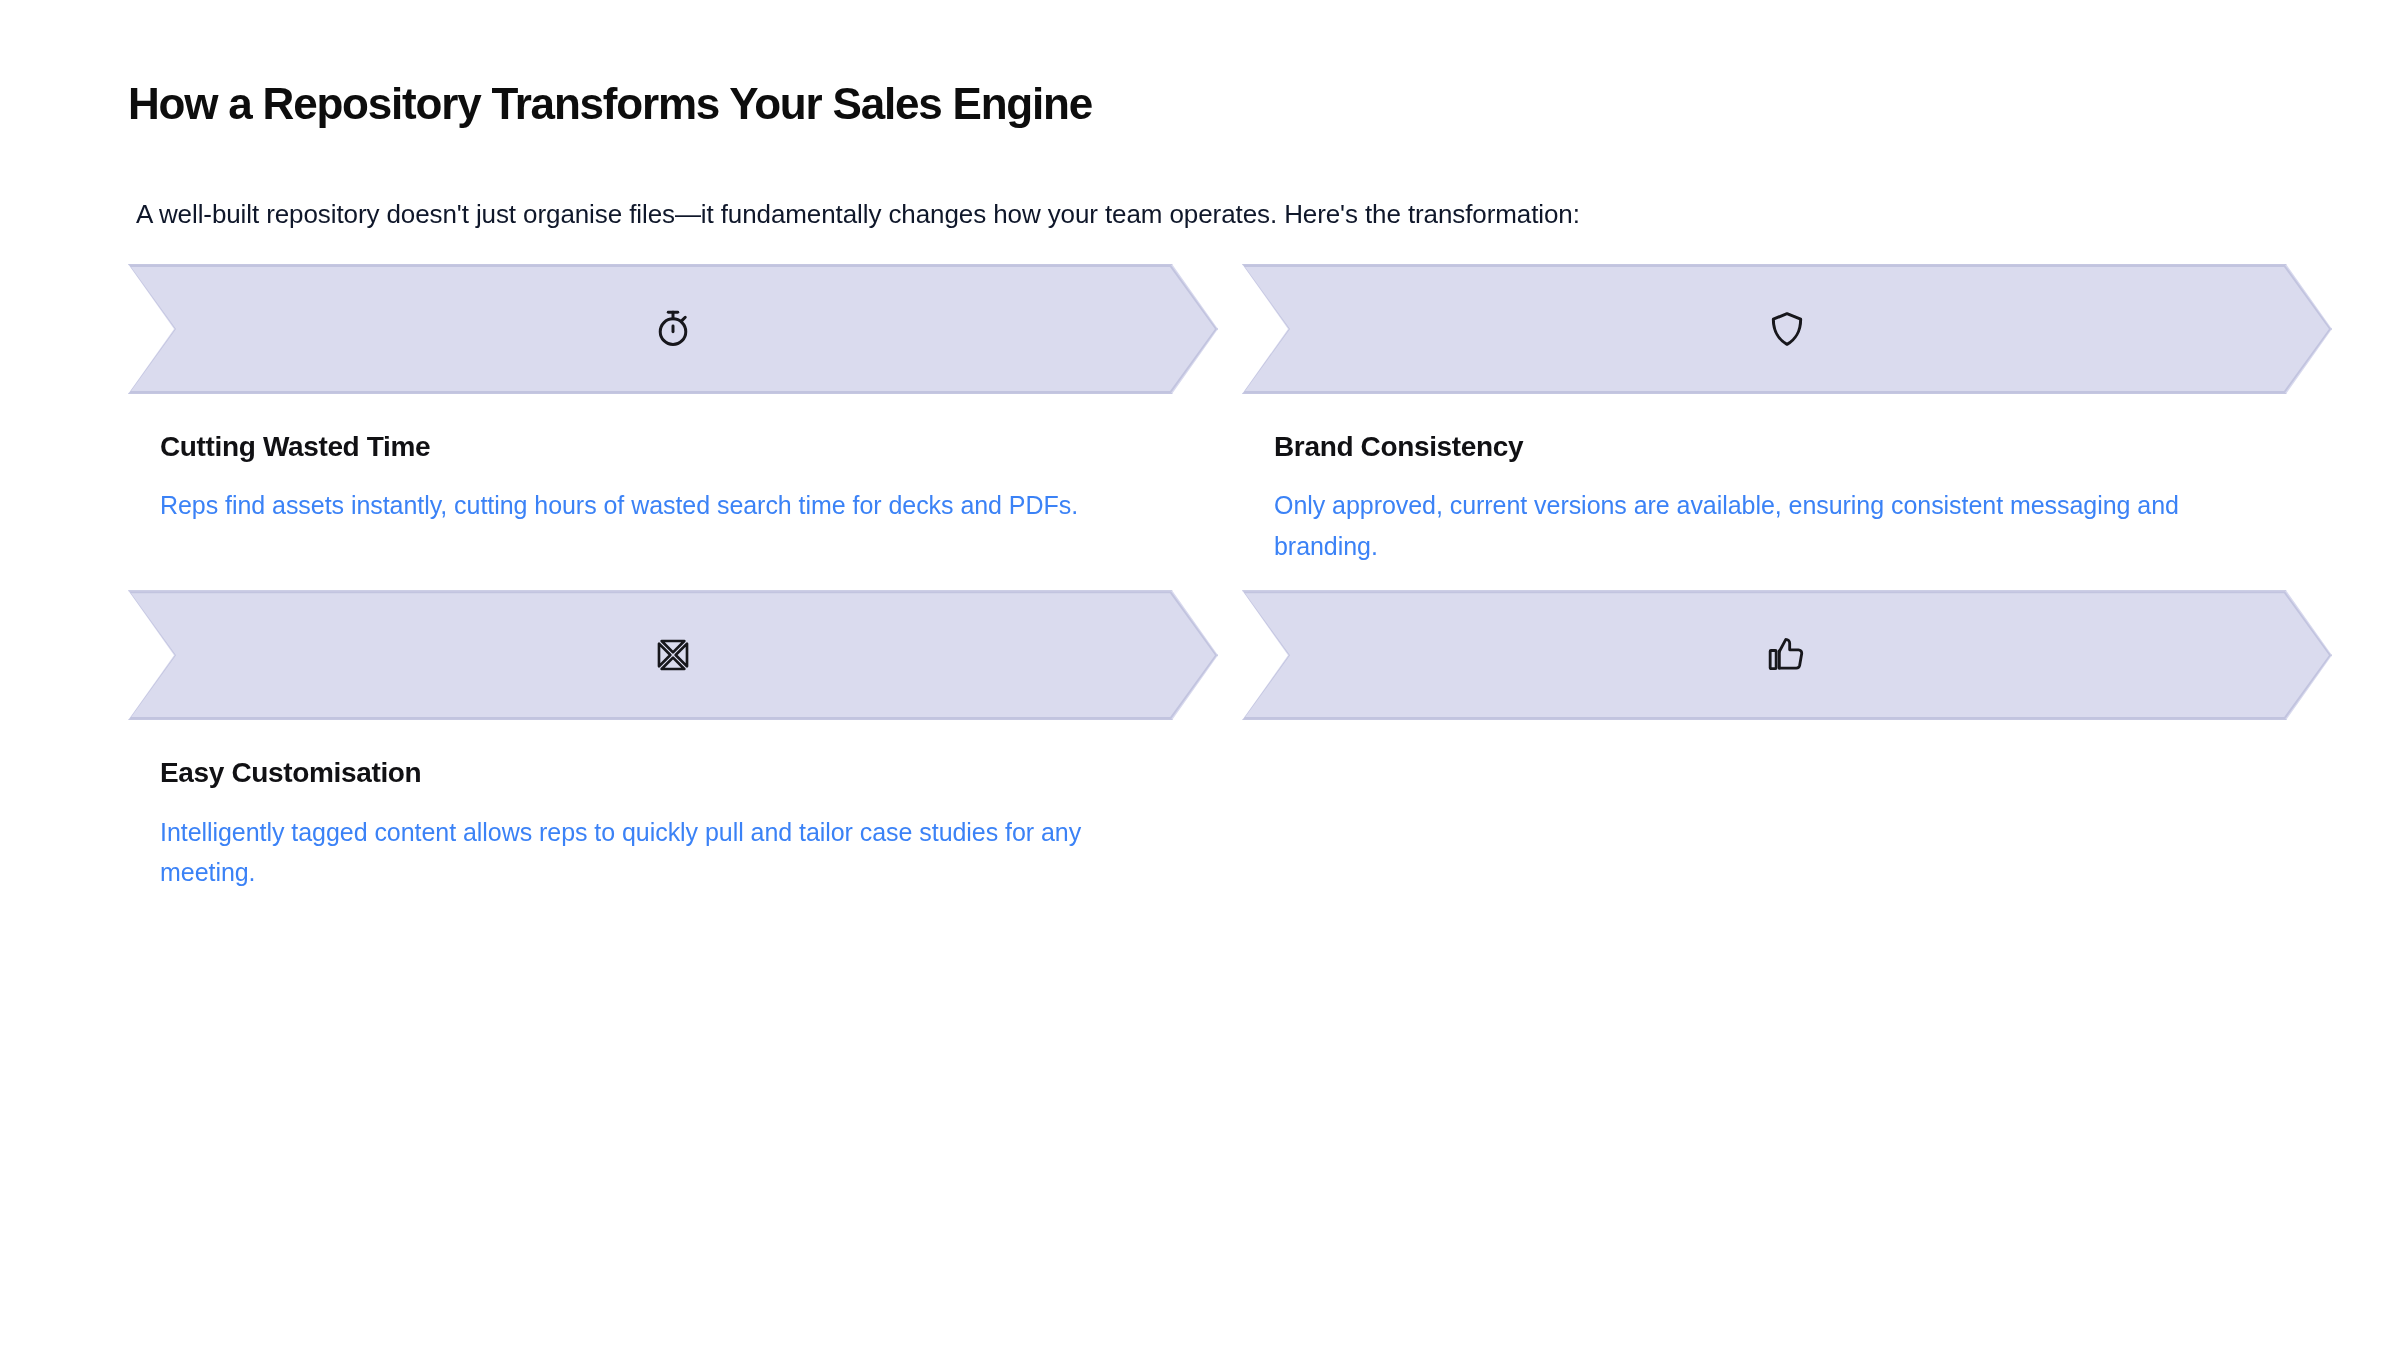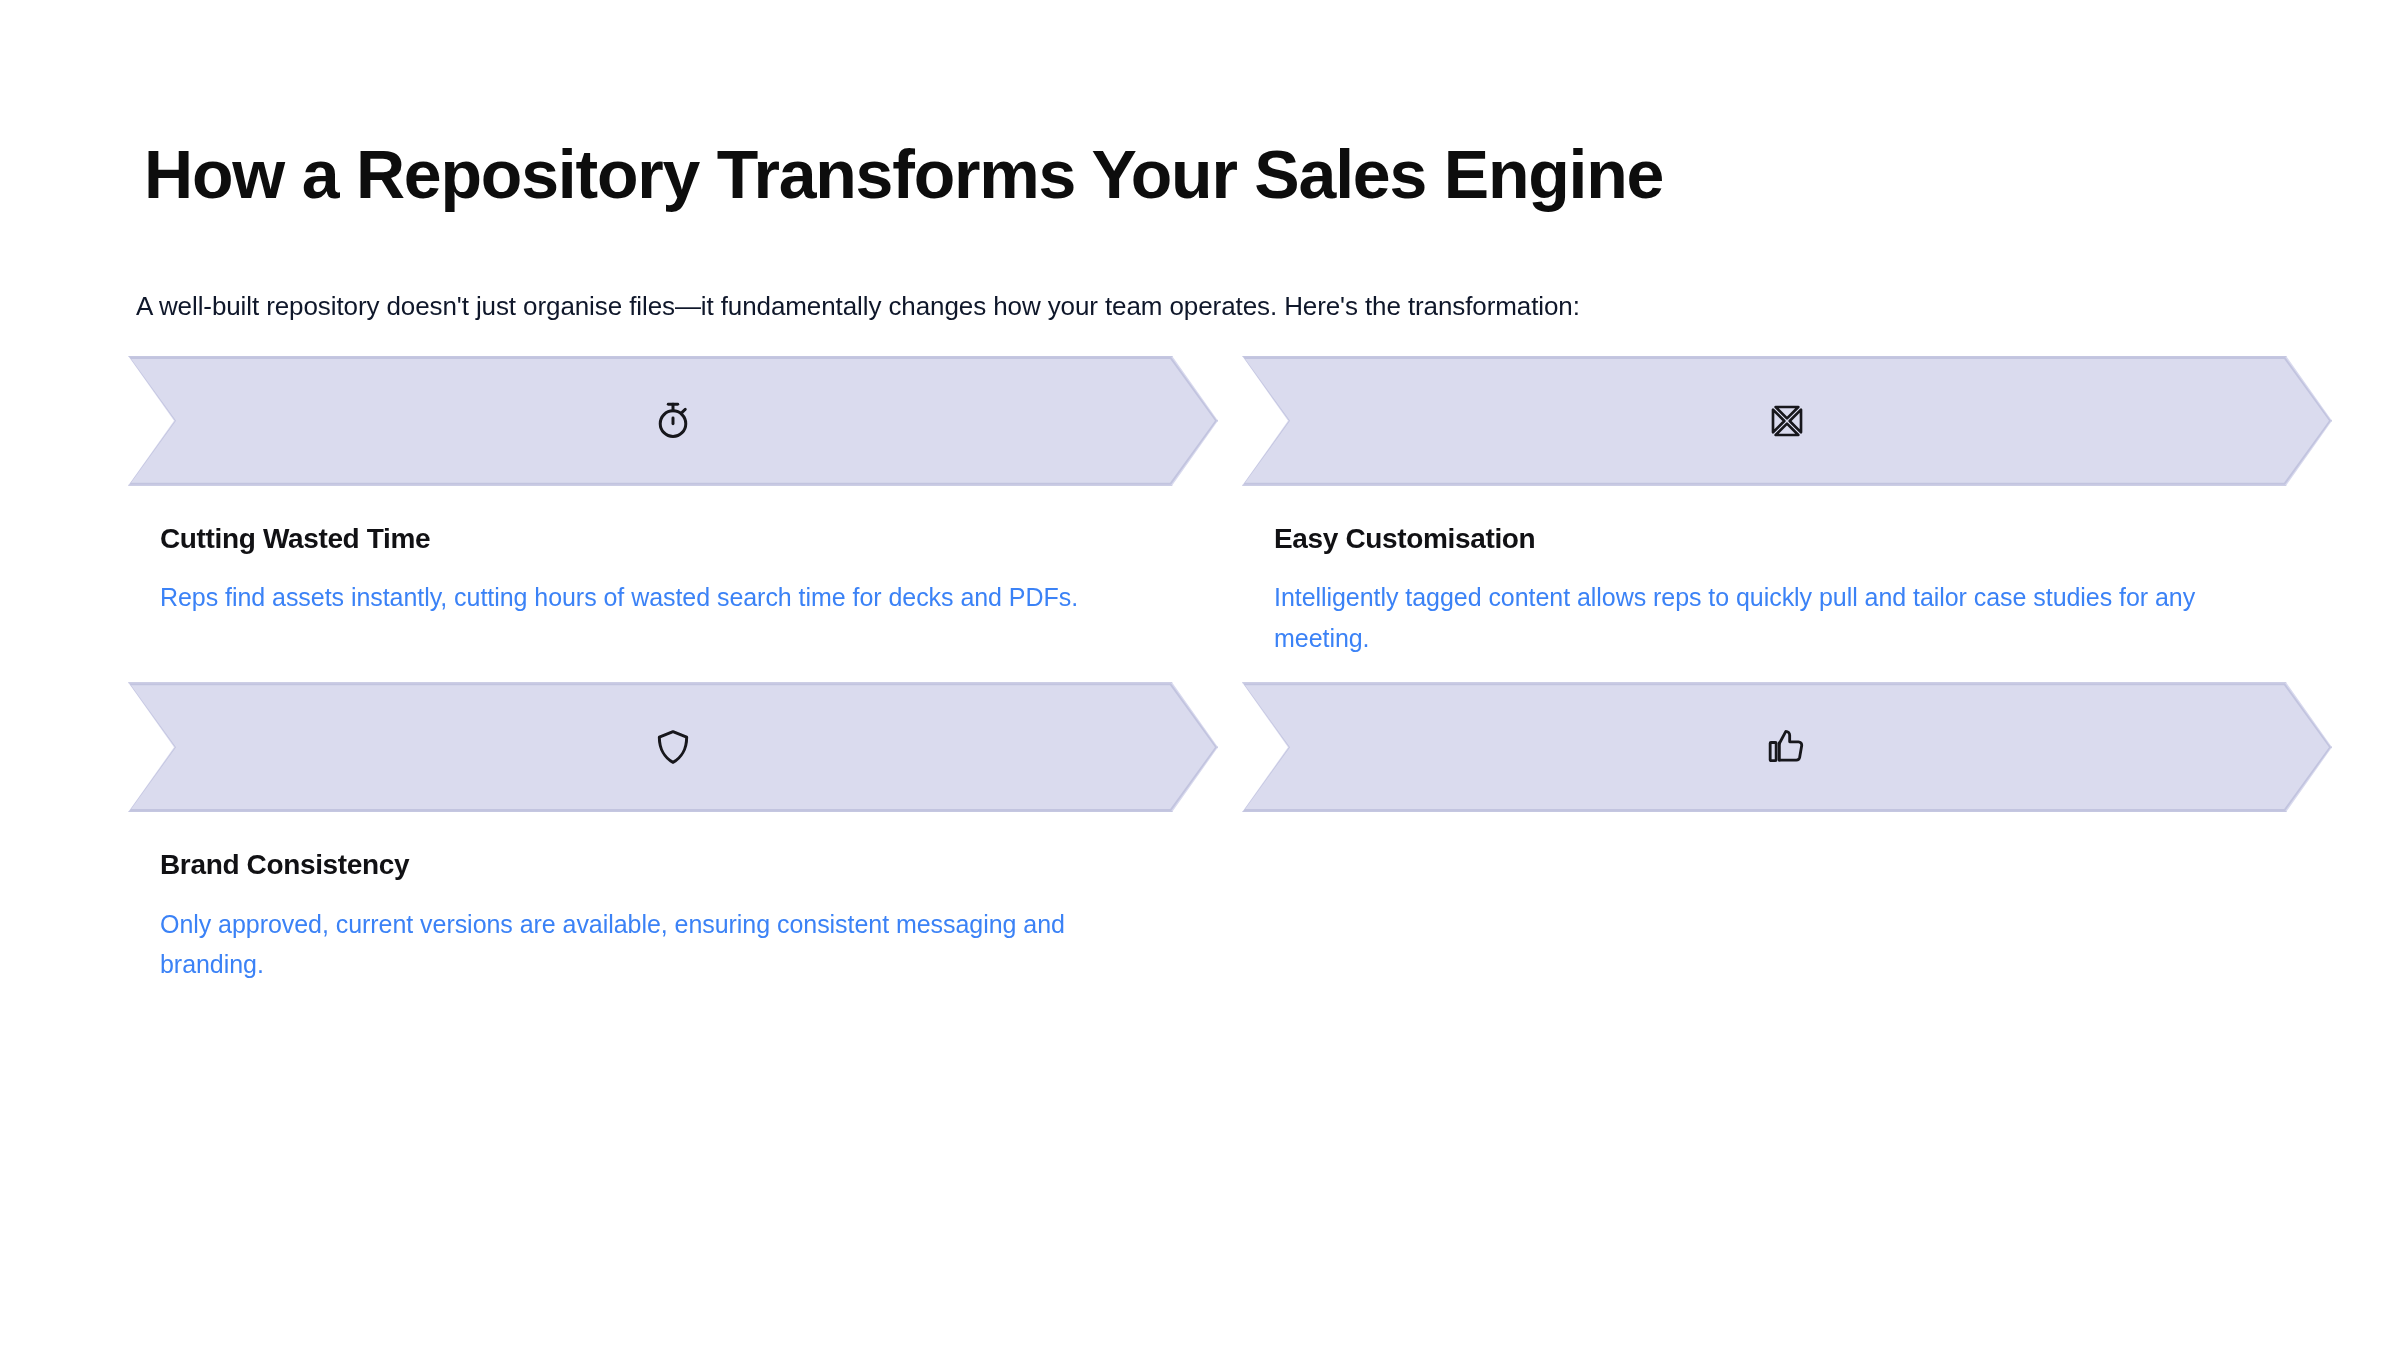--- a/index.html
+++ b/index.html
@@ -19,23 +19,23 @@
   .page {
     position: relative;
     width: 2400px;
     height: 1350px;
     box-sizing: border-box;
     padding: 0 128px;
   }
 
   
   .page-title {
-    margin: 16px;
-    padding-top: 120px;
-    font-size: 68px;
+    margin: 0;
+    padding-top: 79px;
+    font-size: 44px;
     line-height: 1.12;
     font-weight: 700;
     letter-spacing: -1.2px;
     color: #0D0D0D;
   }
 
   .page-subtitle {
     margin: 8px;
     padding-top: 60px;
     font-size: 26px;
@@ -194,52 +194,52 @@
         <h2 class="card-title">Cutting Wasted Time</h2>
         <p class="card-text">Reps find assets instantly, cutting hours of wasted search time for decks and PDFs.</p>
       </div>
     </div>
 
     <div class="chev-card">
       <div class="chev-banner">
         <div class="chev-outline"></div>
         <div class="chev-fill"></div>
         <span class="chev-icon">
+          <svg width="40" height="40" viewBox="0 0 24 24" fill="none" stroke="currentColor" stroke-width="1.8" stroke-linecap="round" stroke-linejoin="round">
+            <path d="M12 2.8 L20.2 6.1 C20.2 13.2 16.8 18.6 12 21.2
+                     C7.2 18.6 3.8 13.2 3.8 6.1 Z"></path>
+          </svg>
+        </span>
+      </div>
+      <div class="card-body">
+        <h2 class="card-title">Brand Consistency</h2>
+        <p class="card-text">Only approved, current versions are available, ensuring consistent messaging and branding.</p>
+      </div>
+    </div>
+
+    <div class="chev-card">
+      <div class="chev-banner">
+        <div class="chev-outline"></div>
+        <div class="chev-fill"></div>
+        <span class="chev-icon">
           <svg width="40" height="40" viewBox="0 0 24 24" fill="none" stroke="currentColor" stroke-width="1.6" stroke-linecap="round" stroke-linejoin="round">
 
             <path d="M5.2 3.6 H18.8 L12 10.4 Z"></path>
 
             <path d="M5.2 20.4 H18.8 L12 13.6 Z"></path>
 
             <path d="M3.6 5.2 V18.8 L10.4 12 Z"></path>
 
             <path d="M20.4 5.2 V18.8 L13.6 12 Z"></path>
           </svg>
         </span>
       </div>
       <div class="card-body">
         <h2 class="card-title">Easy Customisation</h2>
         <p class="card-text wide">Intelligently tagged content allows reps to quickly pull and tailor case studies for any meeting.</p>
-      </div>
-    </div>
-
-    <div class="chev-card">
-      <div class="chev-banner">
-        <div class="chev-outline"></div>
-        <div class="chev-fill"></div>
-        <span class="chev-icon">
-          <svg width="40" height="40" viewBox="0 0 24 24" fill="none" stroke="currentColor" stroke-width="1.8" stroke-linecap="round" stroke-linejoin="round">
-            <path d="M12 2.8 L20.2 6.1 C20.2 13.2 16.8 18.6 12 21.2
-                     C7.2 18.6 3.8 13.2 3.8 6.1 Z"></path>
-          </svg>
-        </span>
-      </div>
-      <div class="card-body">
-        <h2 class="card-title">Brand Consistency</h2>
-        <p class="card-text">Only approved, current versions are available, ensuring consistent messaging and branding.</p>
       </div>
     </div>
 
     <div class="chev-card">
       <div class="chev-banner">
         <div class="chev-outline"></div>
         <div class="chev-fill"></div>
         <span class="chev-icon">
           <svg width="40" height="40" viewBox="0 0 24 24" fill="none" stroke="currentColor" stroke-width="1.7" stroke-linecap="round" stroke-linejoin="round">
             <path d="M7.4 9.6 V19.9"></path>

